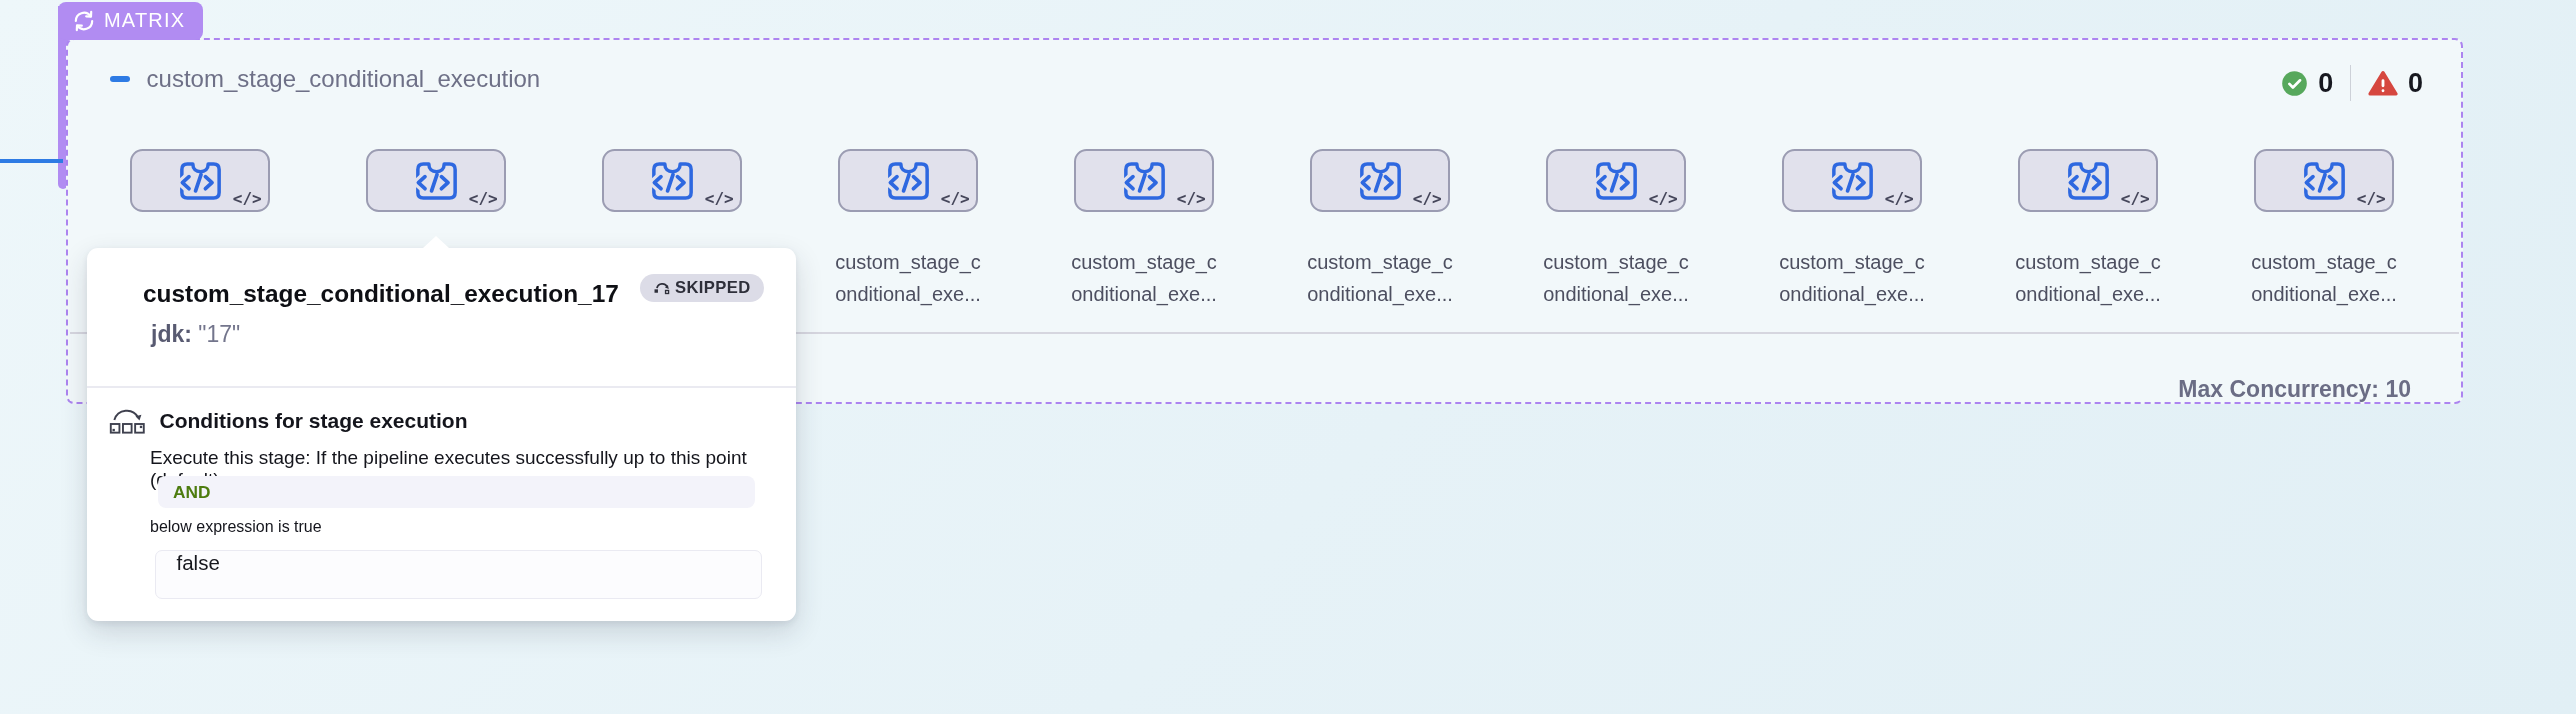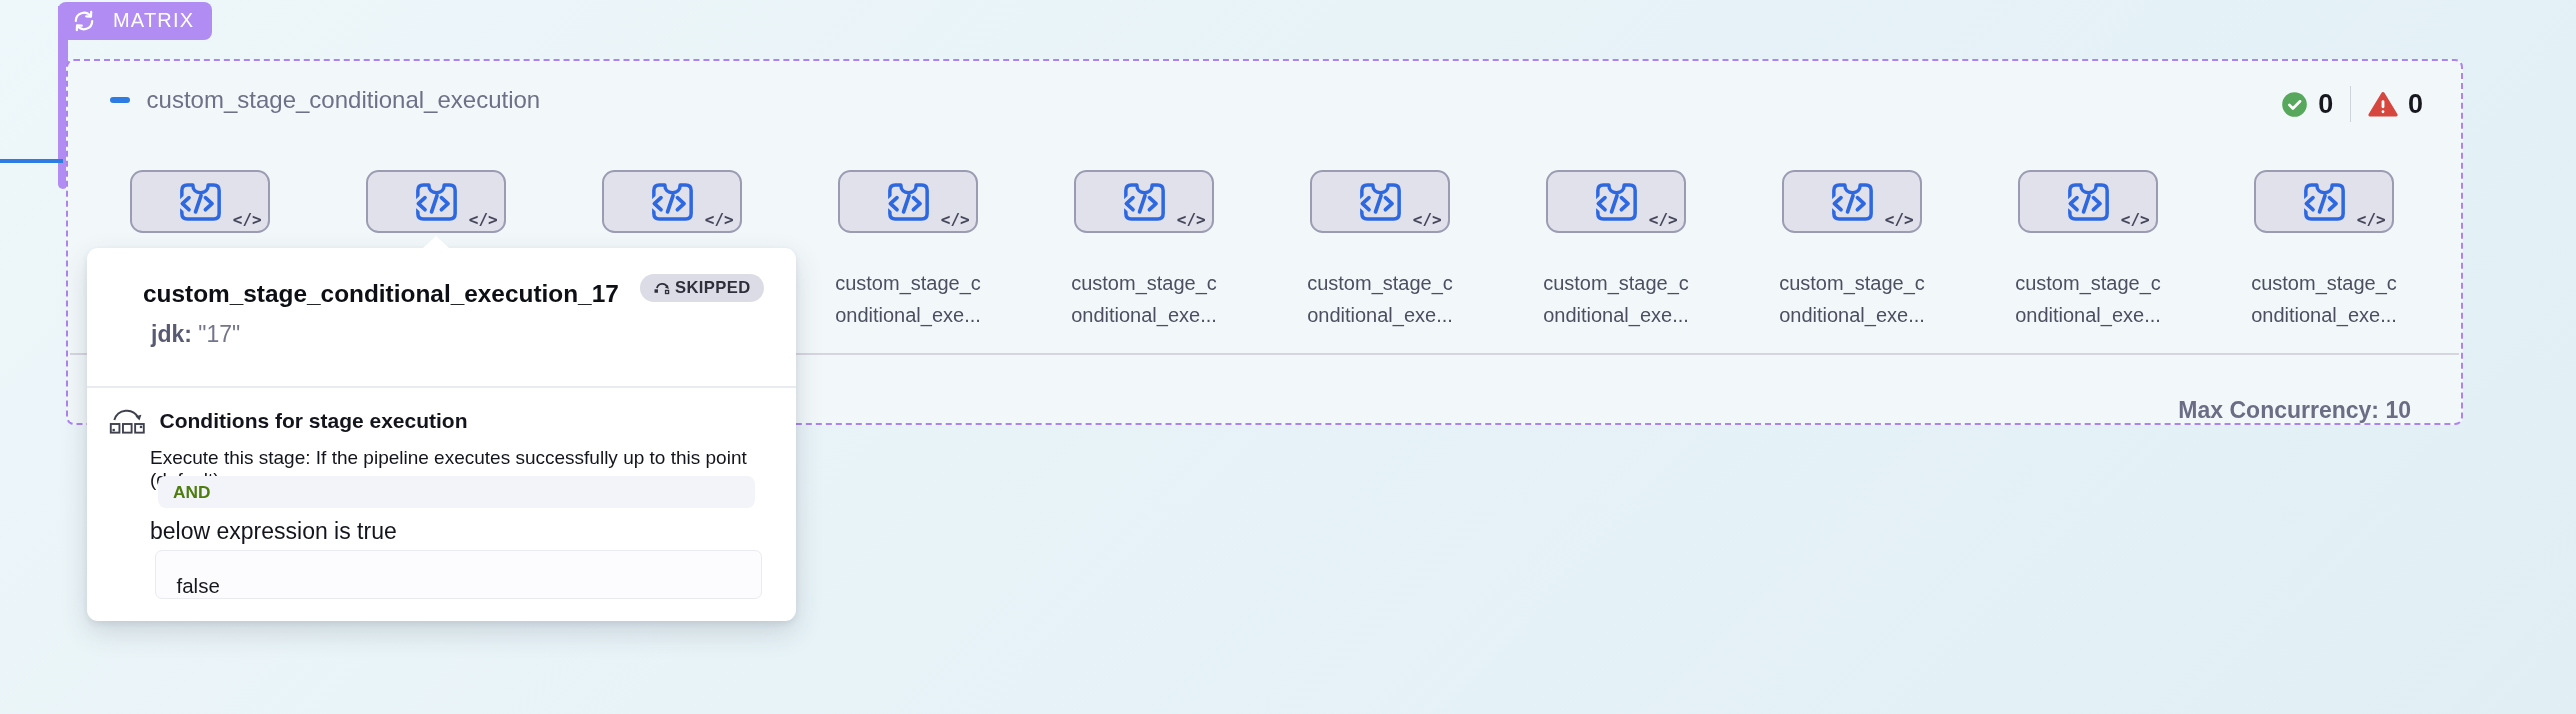--- a/index.html
+++ b/index.html
@@ -18,26 +18,26 @@
     position:relative;
   }
   
   .connector{position:absolute;left:0;top:159px;width:63px;height:4px;background:var(--blue);z-index:2;}
   
   .matrix-tail{position:absolute;left:58px;top:6.3px;width:9.5px;height:183px;background:var(--badge-purple);border-radius:0 0 5.5px 5.5px;z-index:1;}
   
   .matrix-badge{
     position:absolute;left:58px;top:1.6px;height:38px;padding:0 17.3px 0 14px;
     background:var(--badge-purple);border-radius:8px;z-index:10;
-    display:flex;align-items:center;gap:17px;color:#ffffff;
+    display:flex;align-items:center;gap:8px;color:#ffffff;
     font-size:20px;font-weight:500;letter-spacing:1.2px;
   }
   
   .matrix-box{
-    position:absolute;left:66px;top:59px;width:2397px;height:366px;
+    position:absolute;left:66px;top:38px;width:2397px;height:366px;
     border:2.4px dashed var(--accent-purple);border-radius:8px;
     background:#f2f8fa;z-index:3;text-decoration:underline;
   }
   .stage-header{position:absolute;left:42px;top:25px;display:flex;align-items:center;gap:16.6px;}
   .collapse-minus{width:20px;height:5.5px;background:var(--blue);border-radius:3.2px;cursor:pointer;}
   .stage-title{font-size:24px;color:#6e7087;font-weight:500;}
   .status-row{position:absolute;right:38px;top:24px;height:38px;display:flex;align-items:center;gap:10.2px;}
   .status-count{font-size:27px;font-weight:700;color:#17181f;}
   .status-sep{width:1.6px;height:36px;background:#cdd1d8;margin:0 6.3px;}
   
@@ -75,24 +75,24 @@
   .tt-param .v{color:#73758c;}
   .tt-divider{position:absolute;left:0;top:138px;width:100%;height:1.6px;background:#eaeaf1;}
   .tt-cond-head{position:absolute;left:20.5px;top:154px;display:flex;align-items:flex-end;gap:15px;}
   .tt-cond-title{font-size:21px;font-weight:700;color:#14151c;padding-bottom:1.6px;}
   .tt-desc{position:absolute;left:63px;top:199px;font-size:19px;color:#14151c;}
   .tt-and{
     position:absolute;left:71px;top:228px;width:597px;height:32px;border-radius:8px;
     background:#f3f3fa;display:flex;align-items:center;padding-left:15px;
     font-size:17.3px;font-weight:700;color:#4d7c0f;
   }
-  .tt-expr-label{position:absolute;left:63px;top:270px;font-size:23px;color:#14151c;}
+  .tt-expr-label{position:absolute;left:63px;top:270px;font-size:16px;color:#14151c;}
   .tt-input{
     position:absolute;left:68px;top:302px;width:607px;height:49px;border-radius:7px;
-    background:#fcfcfe;border:1.6px solid #eaeaf2;display:flex;align-items:flex-end;padding-left:20.5px;
+    background:#fcfcfe;border:1.6px solid #eaeaf2;display:flex;align-items:flex-start;padding-left:20.5px;
     font-size:20.5px;color:#17181e;
   }
   svg{display:block;}
 </style>
 </head>
 <body>
 
 <div class="connector"></div>
 <div class="matrix-tail"></div>
 

